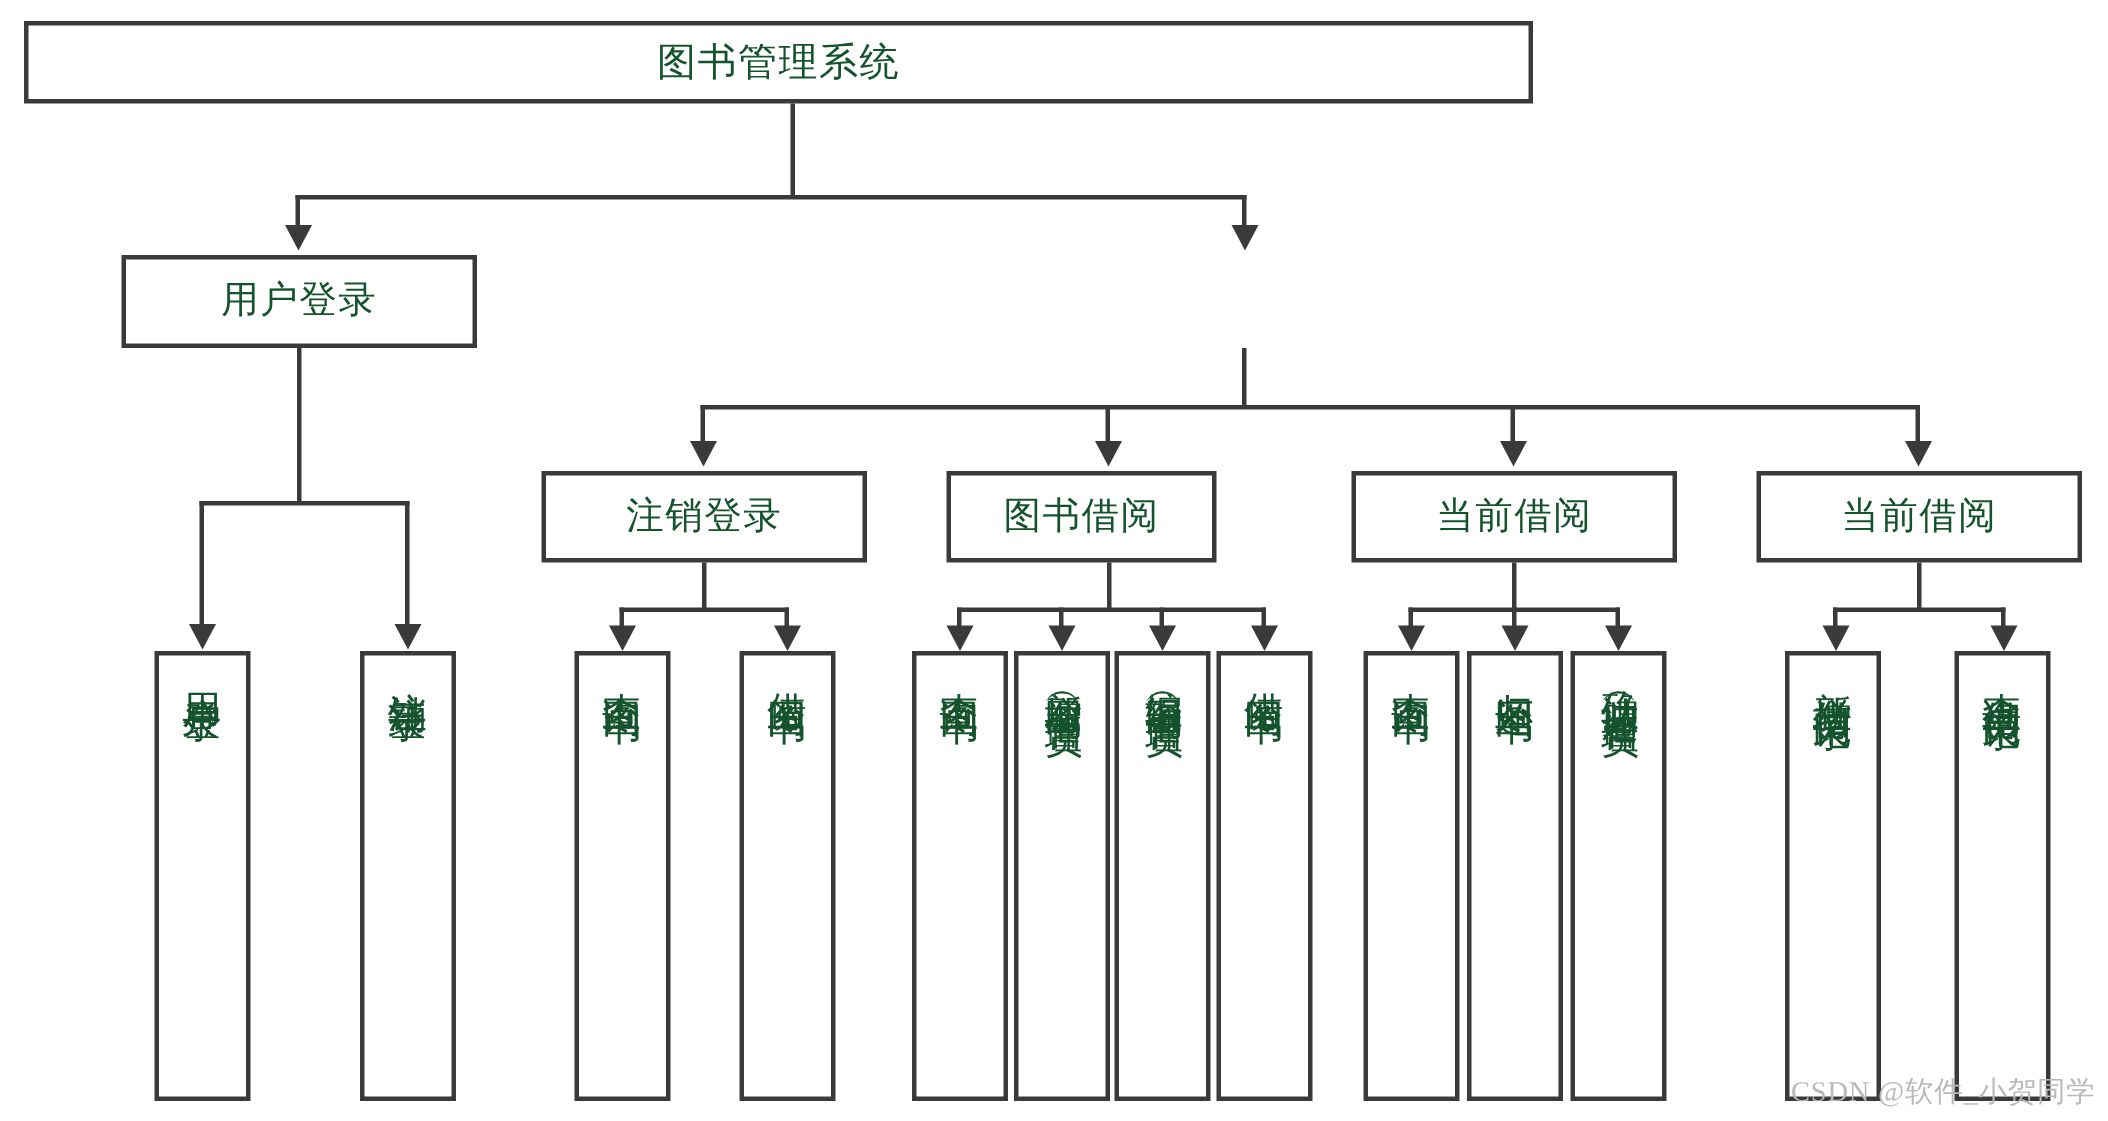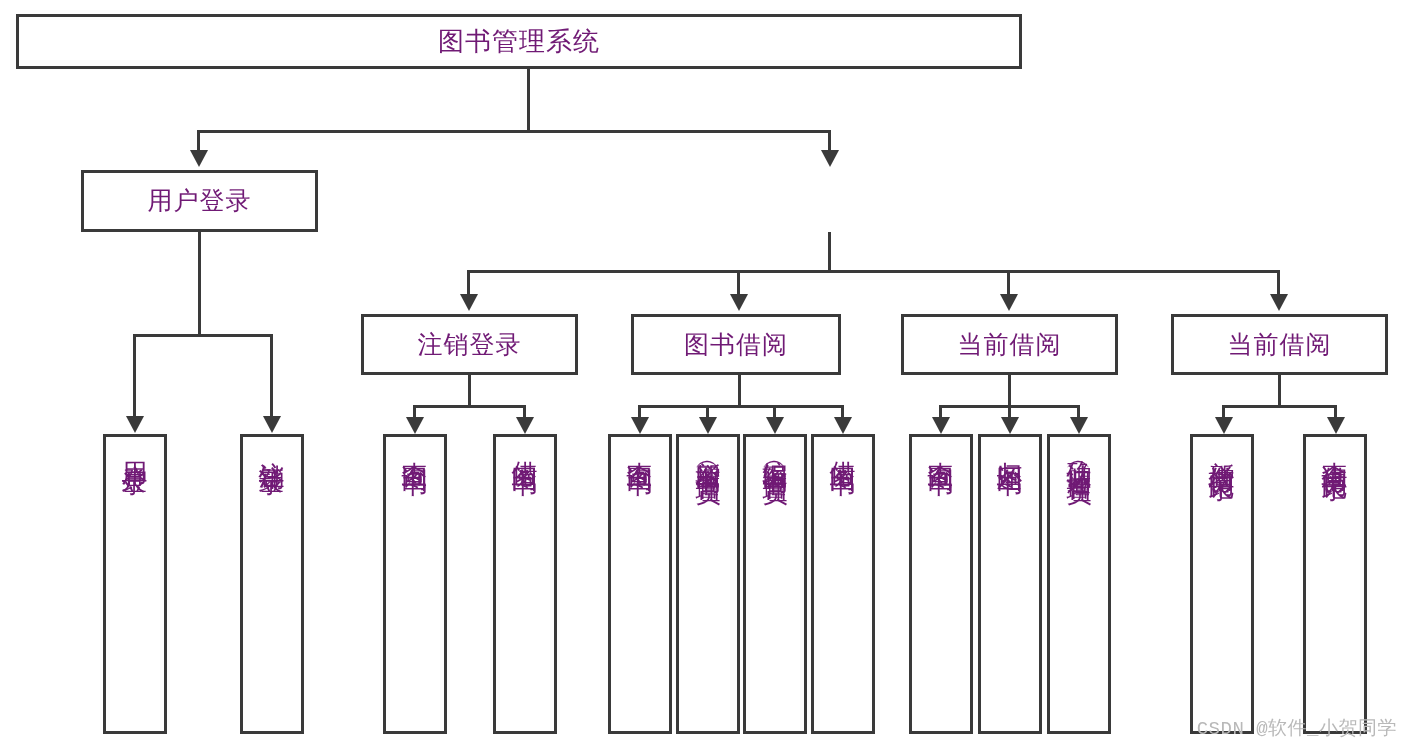--- a/index.html
+++ b/index.html
@@ -24,21 +24,21 @@
     background: #ffffff;
     display: flex;
     align-items: center;
     justify-content: center;
     color: #222222;
   }
   .node .label {
     display: block;
     text-align: left;
     line-height: 1.25;
-    color: #701a75;
+    color: #14532d;
   }
   
   .node.h .label {
     font-size: 25px;
     letter-spacing: 1px;
     white-space: nowrap;
   }
   .node.root .label { font-size: 26px; }
   
   .node.v {
@@ -76,21 +76,21 @@
 
   
   #watermark {
     position: absolute;
     right: 8px;
     bottom: 6px;
     font-size: 19px;
     color: #b9b9b9;
     letter-spacing: 0.5px;
     white-space: nowrap;
-    font-family: Liberation Mono, monospace;
+    font-family: Liberation Serif, serif;
   }
 </style>
 </head>
 <body>
 
 <div id="canvas">
 
   <div class="node h root" style="left:16px; top:14px; width:1006px; height:55px;">
     <span class="label">图书管理系统</span>
   </div>
@@ -128,21 +128,21 @@
 
   <div class="seg vline" style="left:1007px; top:270px; width:3px; height:26px;"></div>
   <div class="arrow" style="left:1000px; top:294px;"></div>
 
   <div class="seg vline" style="left:1277px; top:270px; width:3px; height:26px;"></div>
   <div class="arrow" style="left:1270px; top:294px;"></div>
 
   <div class="node h" style="left:361px; top:314px; width:217px; height:61px;">
     <span class="label">注销登录</span>
   </div>
-  <div class="node h" style="left:631px; top:314px; width:210px; height:61px;">
+  <div class="node h" style="left:631px; top:314px; width:180px; height:61px;">
     <span class="label">图书借阅</span>
   </div>
   <div class="node h" style="left:901px; top:314px; width:217px; height:61px;">
     <span class="label">当前借阅</span>
   </div>
   <div class="node h" style="left:1171px; top:314px; width:217px; height:61px;">
     <span class="label">当前借阅</span>
   </div>
 
   <div class="seg vline" style="left:468px; top:375px; width:3px; height:32px;"></div>

